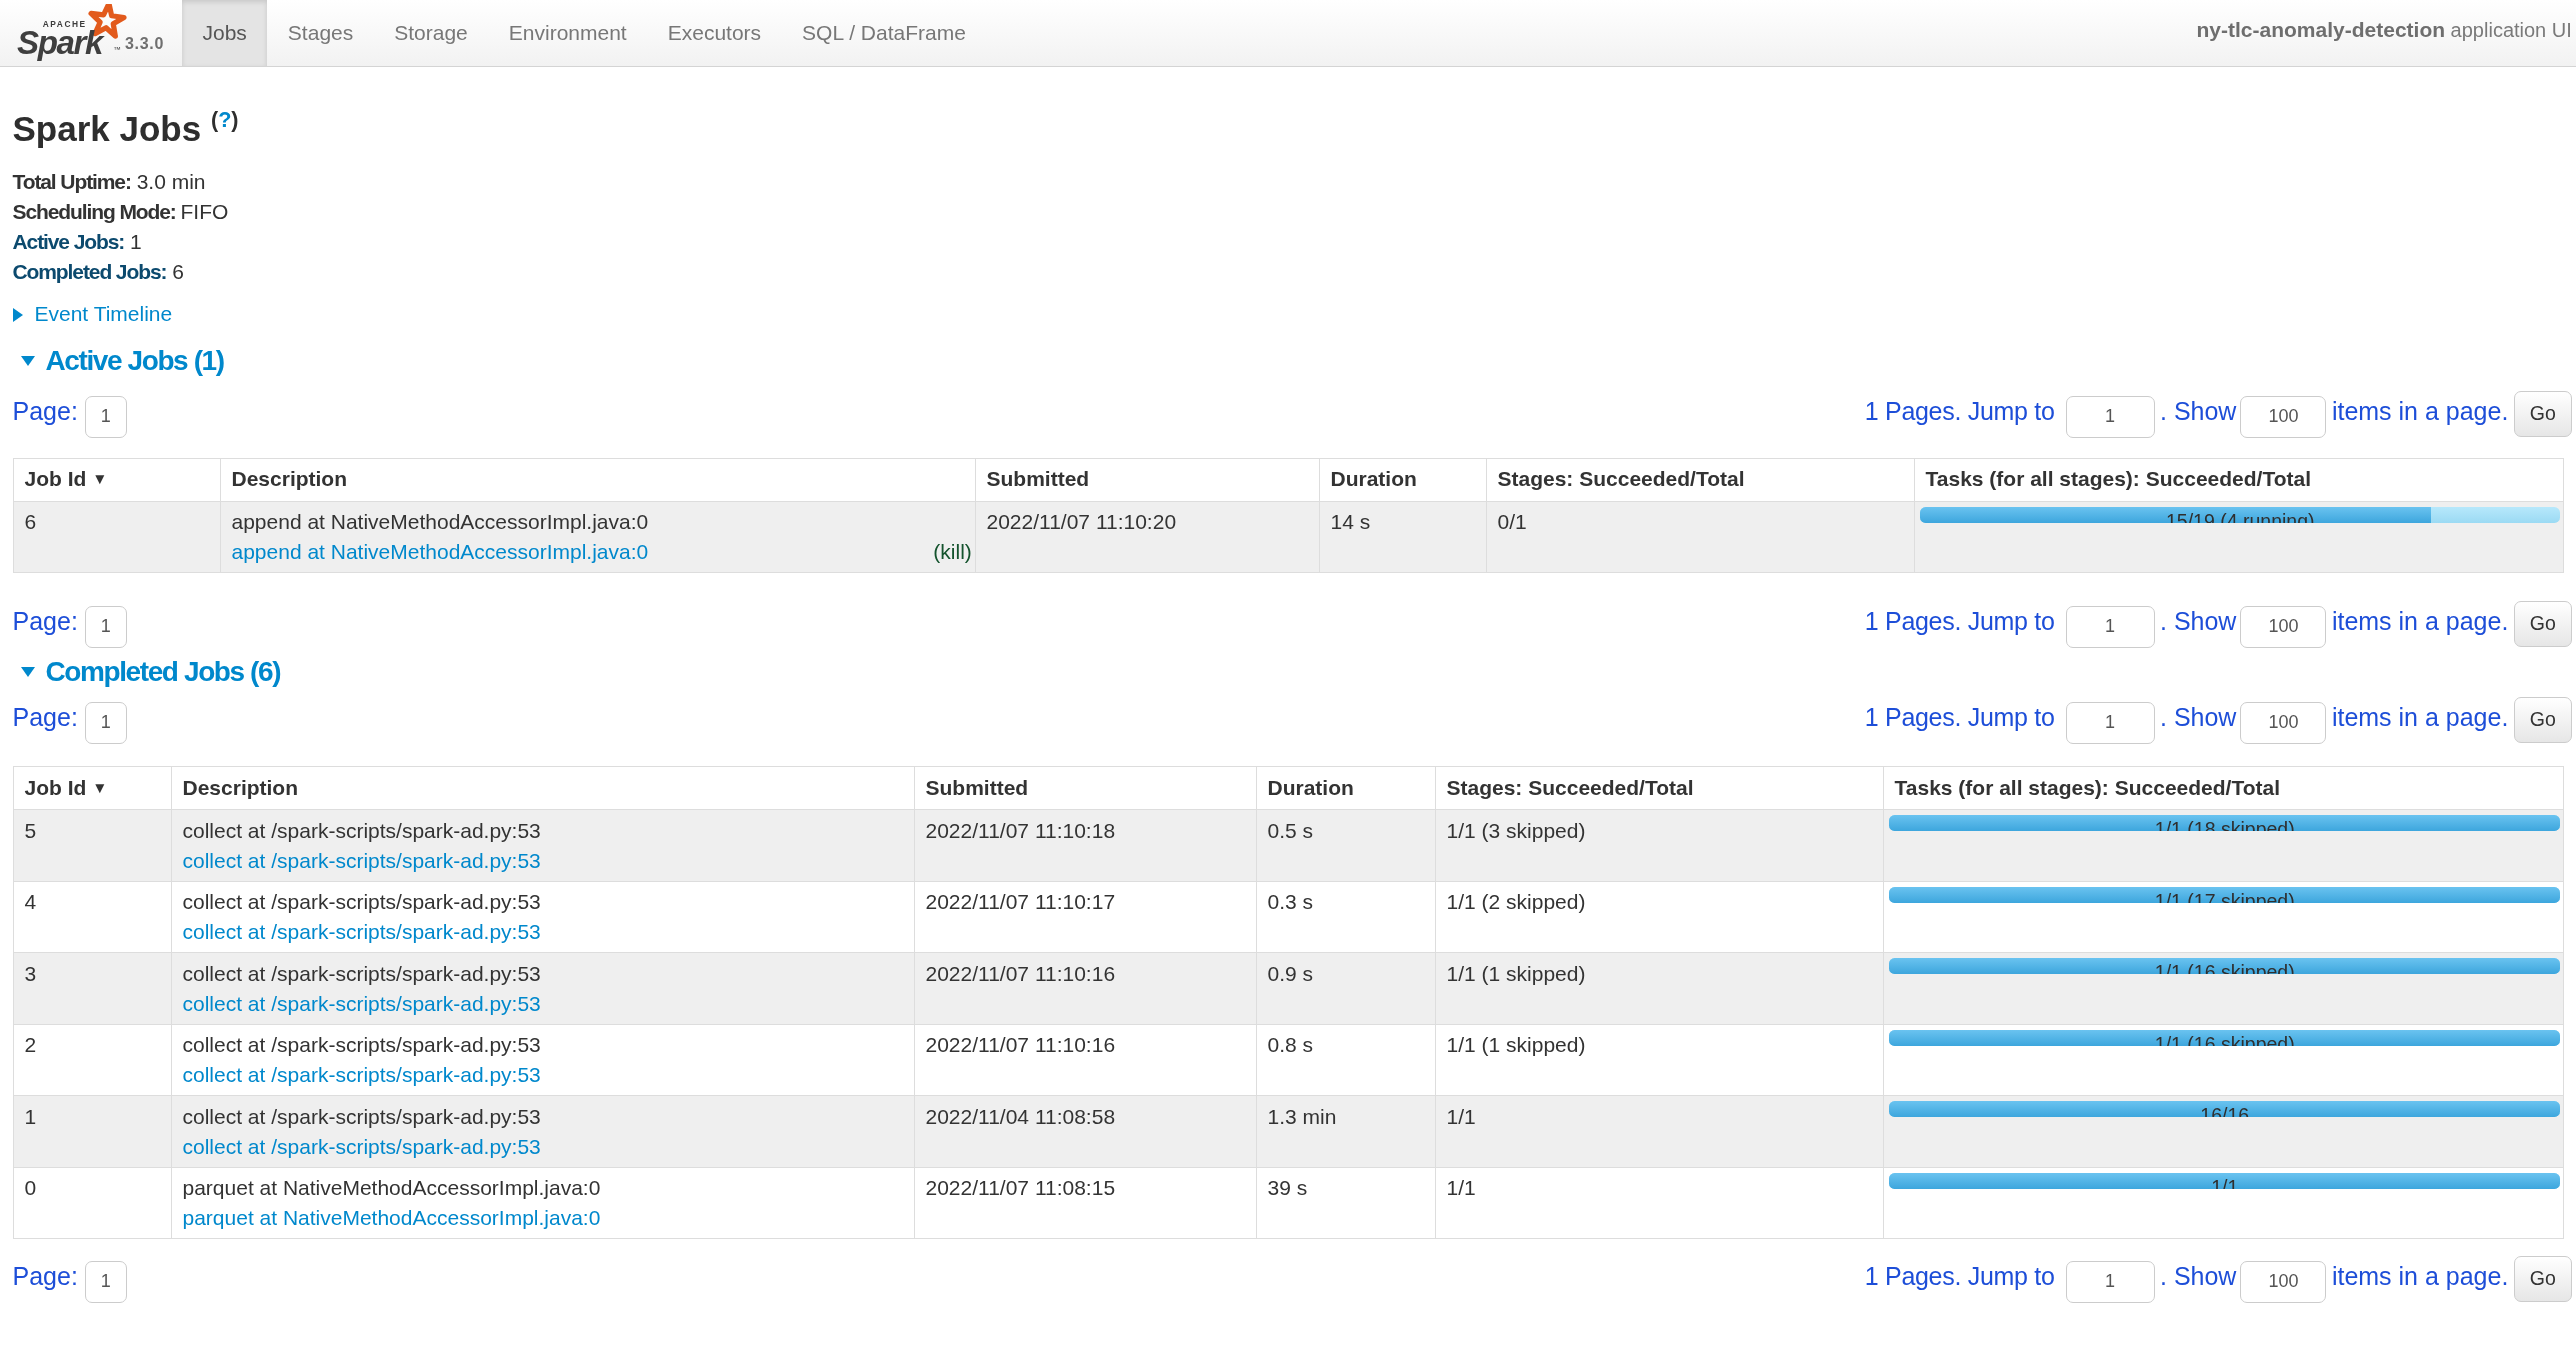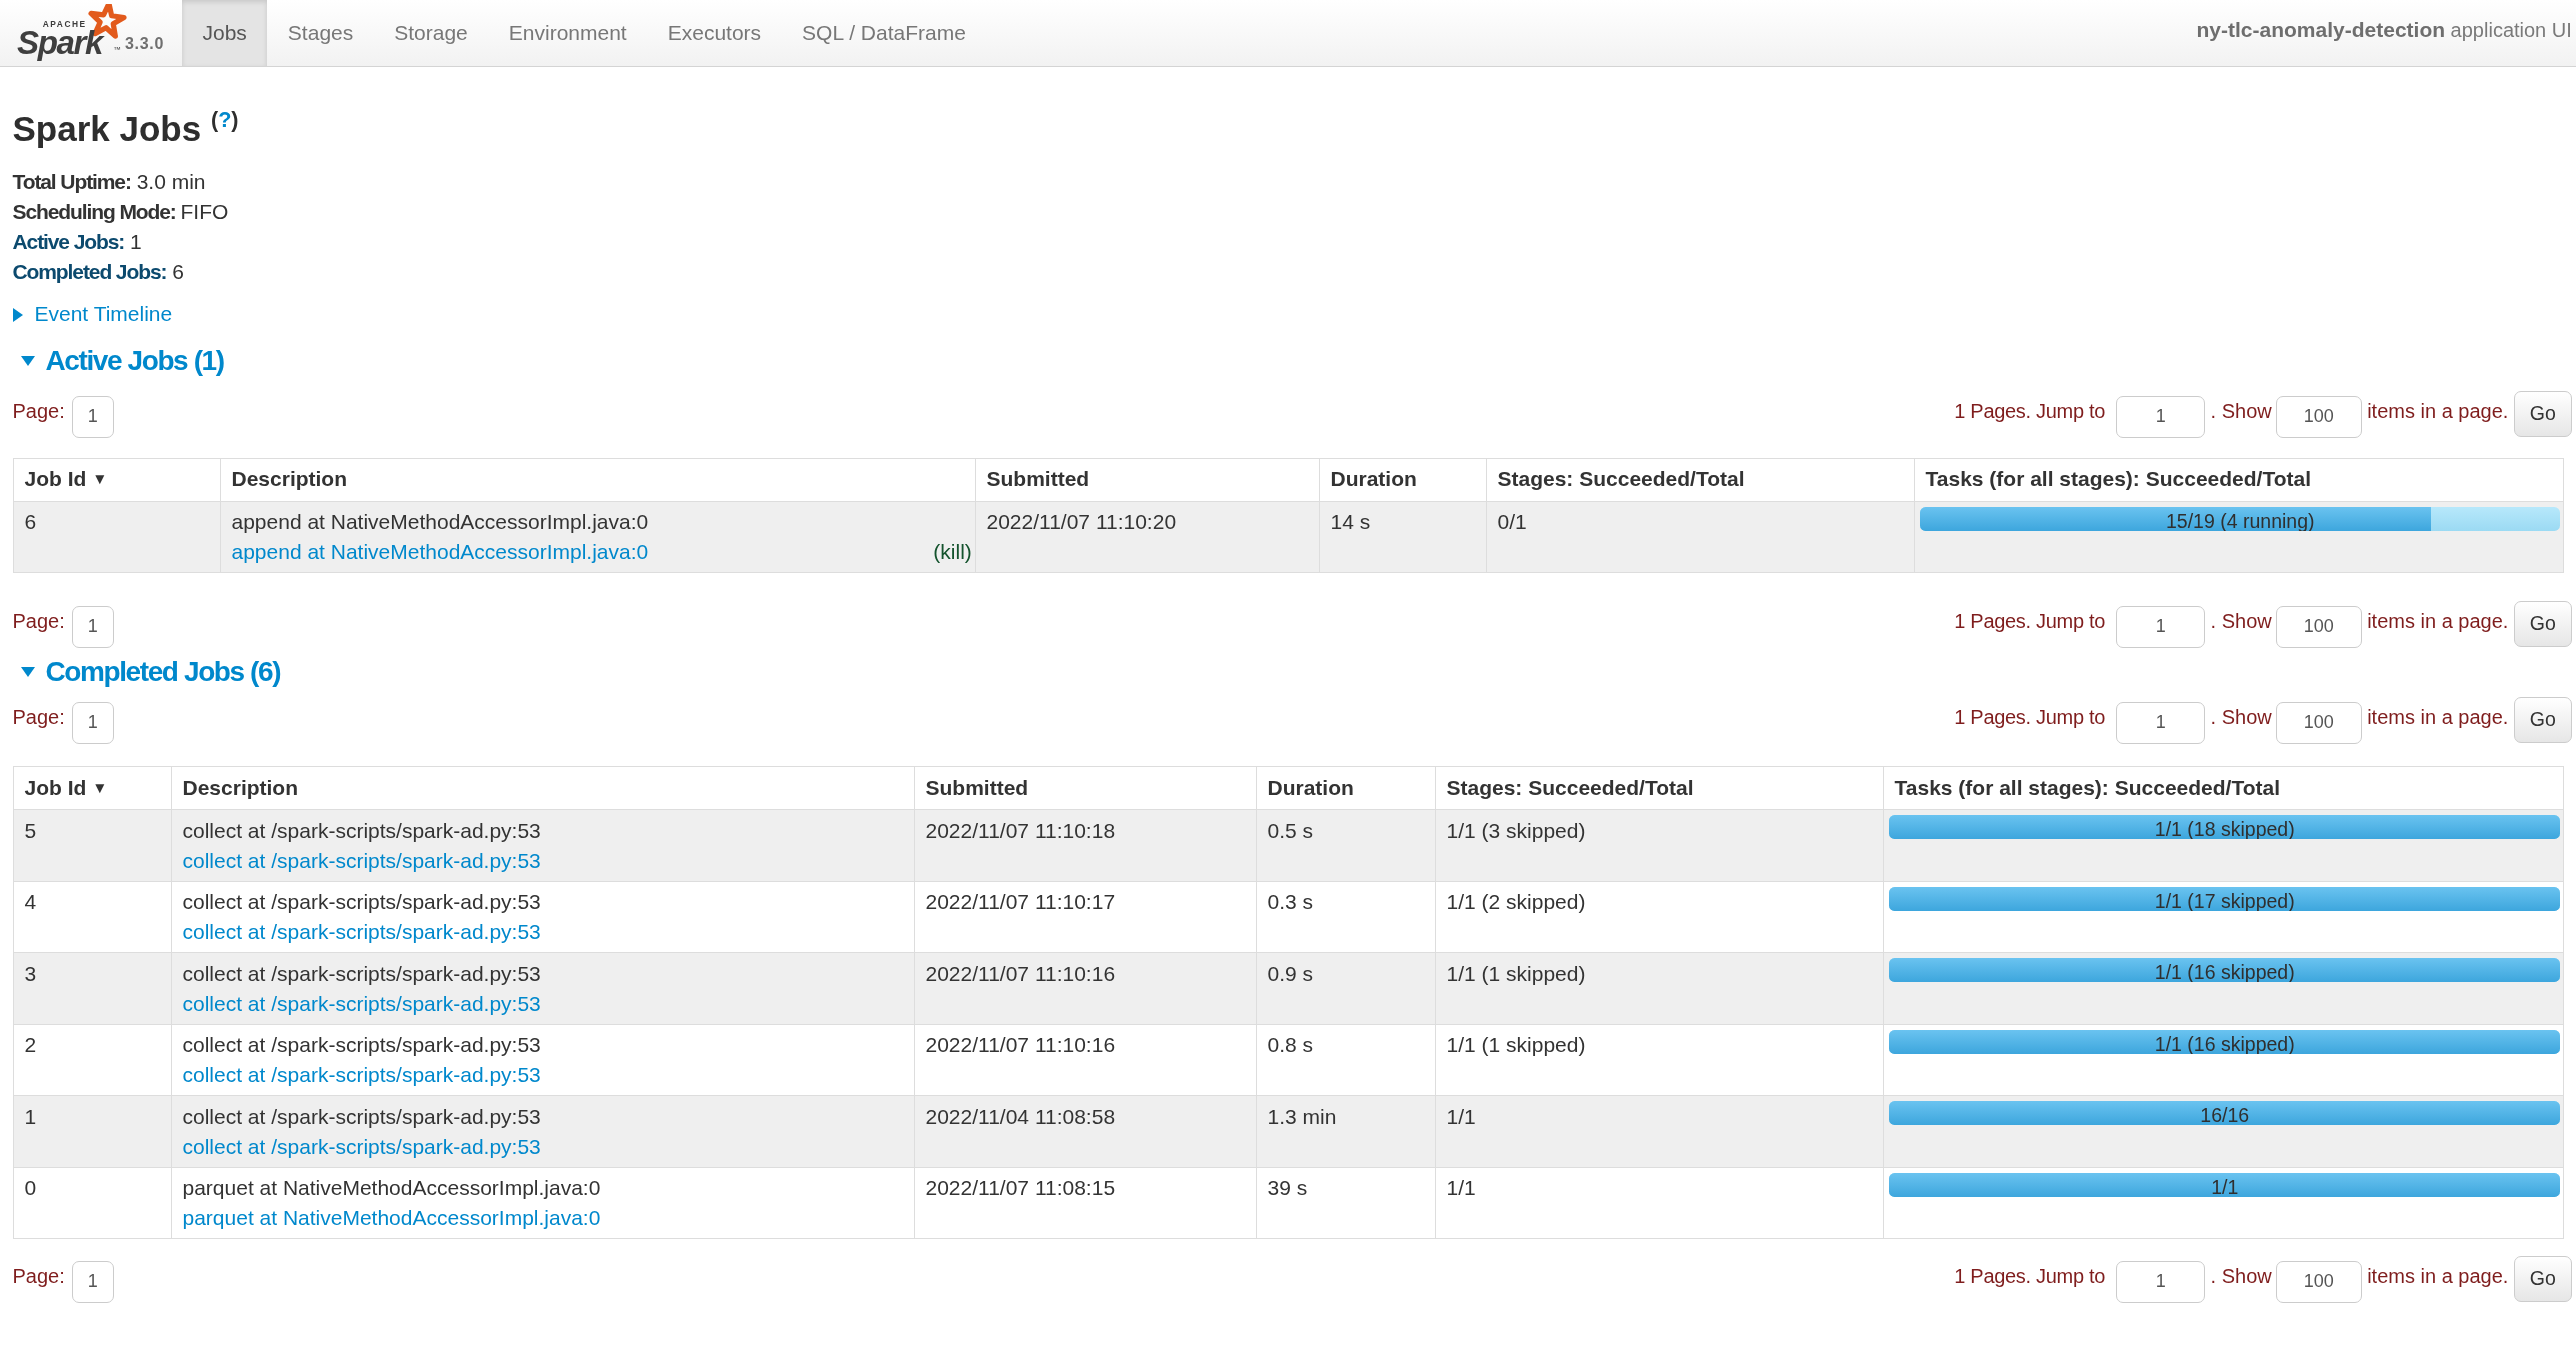--- a/index.html
+++ b/index.html
@@ -32,42 +32,42 @@
 .evtrow a { color:#0088cc; }
 .arrow-right { display:inline-block; width:0; height:0; border-top:7px solid transparent; border-bottom:7px solid transparent;
   border-left:10.4px solid #0088cc; margin-right:12px; position:relative; top:0.7px;}
 .arrow-down { display:inline-block; width:0; height:0; border-left:7px solid transparent; border-right:7px solid transparent;
   border-top:10.4px solid #0088cc; margin-right:11px; position:relative; top:-3.5px; }
 h4.sec { font-size:28px; line-height:29px; font-weight:bold; margin:8px; color:#0088cc; letter-spacing:-1.4px; }
 h4.sec a { color:#0088cc; }
 
 
 .pagrow { position:relative; height:42px; }
-.pagrow .lbl { display:inline-block; vertical-align:top; line-height:31px; font-size:20px; color:#7f1d1d; }
+.pagrow .lbl { display:inline-block; vertical-align:top; line-height:31px; font-size:25px; color:#1d4ed8; }
 .pin { display:inline-block; box-sizing:border-box; height:42px; border:1.4px solid #ccc; border-radius:7px;
   background:#fff; color:#555; font-size:18px; text-align:center; vertical-align:top; line-height:39px; }
 .pin.small { width:42px; margin-left:7px; }
 .pin.wide { width:89px; }
 .pin.wide2 { width:86px;text-align:center; }
 .pagright { position:absolute; right:-8.3px; top:0; height:42px; font-size:19.5px; color:#333; white-space:nowrap; }
 .pagright .lbl { line-height:31px; }
 .gobtn { display:inline-block; box-sizing:border-box; height:46px; width:58px; margin-top:-4.9px; border:1.4px solid #ccc; border-radius:7px;
   background-image:linear-gradient(to bottom,#ffffff,#e6e6e6); color:#333; text-align:center; line-height:43px; font-size:19.5px;
   vertical-align:top; }
 
 
 table.jobs { border-collapse:collapse; table-layout:fixed; width:2550px; }
 table.jobs th, table.jobs td { border:1.4px solid #ddd; padding:5.6px 11px 4.9px 11px; line-height:30px; font-size:21px;
   text-align:left; vertical-align:top; font-weight:normal; color:#333; }
 table.jobs th { font-weight:bold; color:#333; padding:5.6px 11px 4.5px 11px; }
 table.jobs tr.odd td { background:#efefef; }
 table.jobs a { color:#0088cc; }
 table.jobs td.pcell { padding:4.9px 2.1px 4.9px 5.6px; }
 .kill { float:right; color:#14532d; margin-right:-8.3px; }
-.progress { position:relative; height:24px; border-radius:5.6px; background:linear-gradient(to bottom,#b7e8fb,#9bdaf3); overflow:hidden; }
+.progress { position:relative; height:16px; border-radius:5.6px; background:linear-gradient(to bottom,#b7e8fb,#9bdaf3); overflow:hidden; }
 .progress .done { position:absolute; left:0; top:0; bottom:0; background:linear-gradient(to bottom,#6ac3f0,#3da6dd); }
 .progress .ptxt { position:absolute; left:0; top:0; width:100%; text-align:center; line-height:28px; font-size:19.5px; color:#2f2f2f; }
 .sorticon { font-size:15.3px; position:relative; top:-2.1px; }
 </style>
 </head>
 <body>
 
 <nav class="navbar">
   <div class="brand">
     <svg width="122" height="63" viewBox="0 0 175 90" style="font-size:30px">

